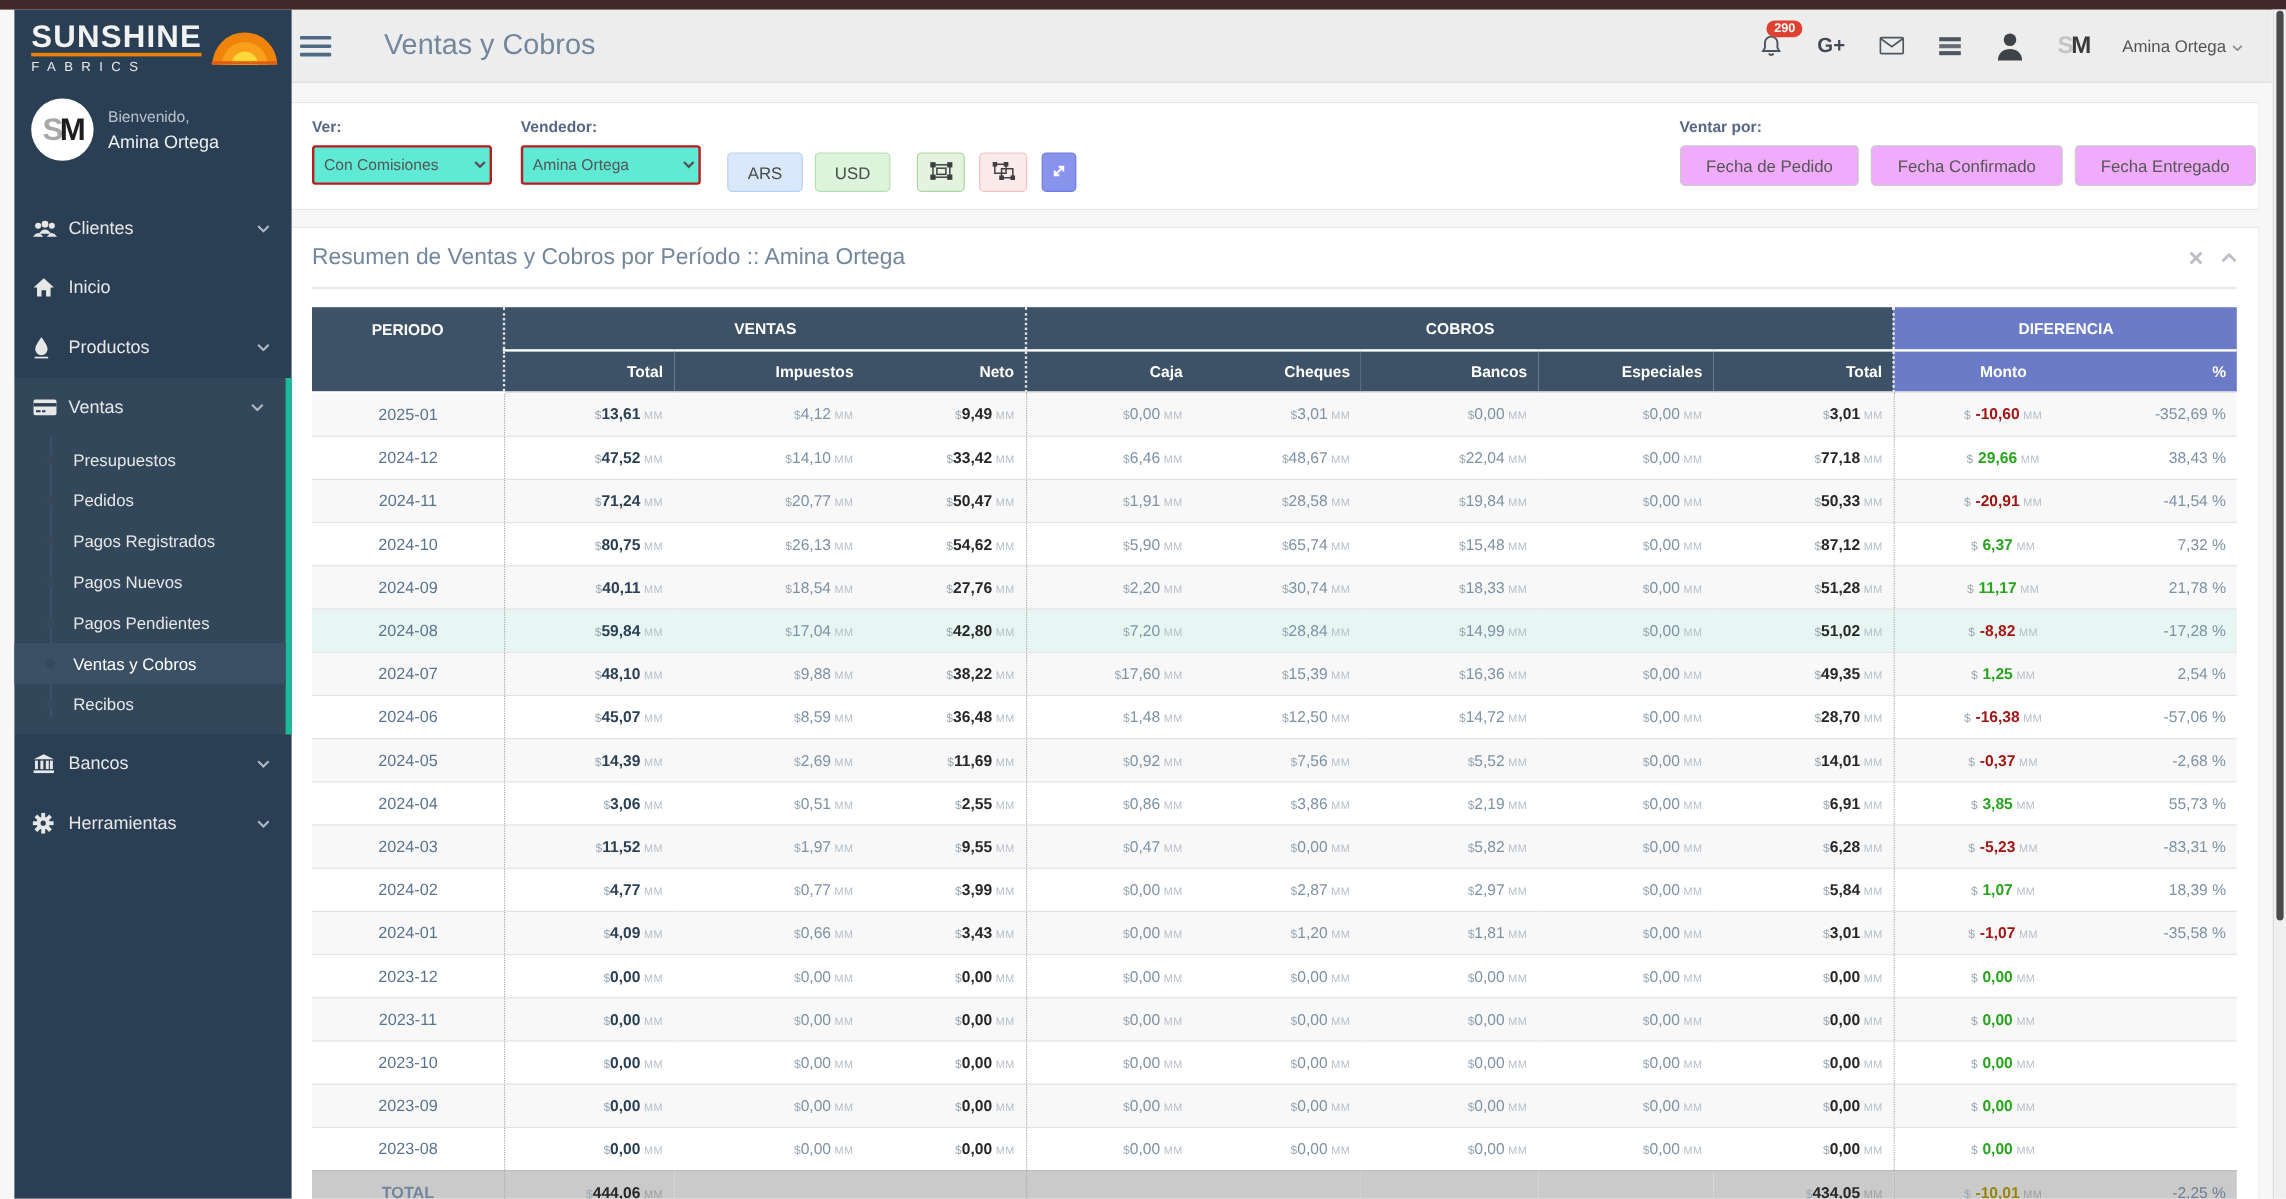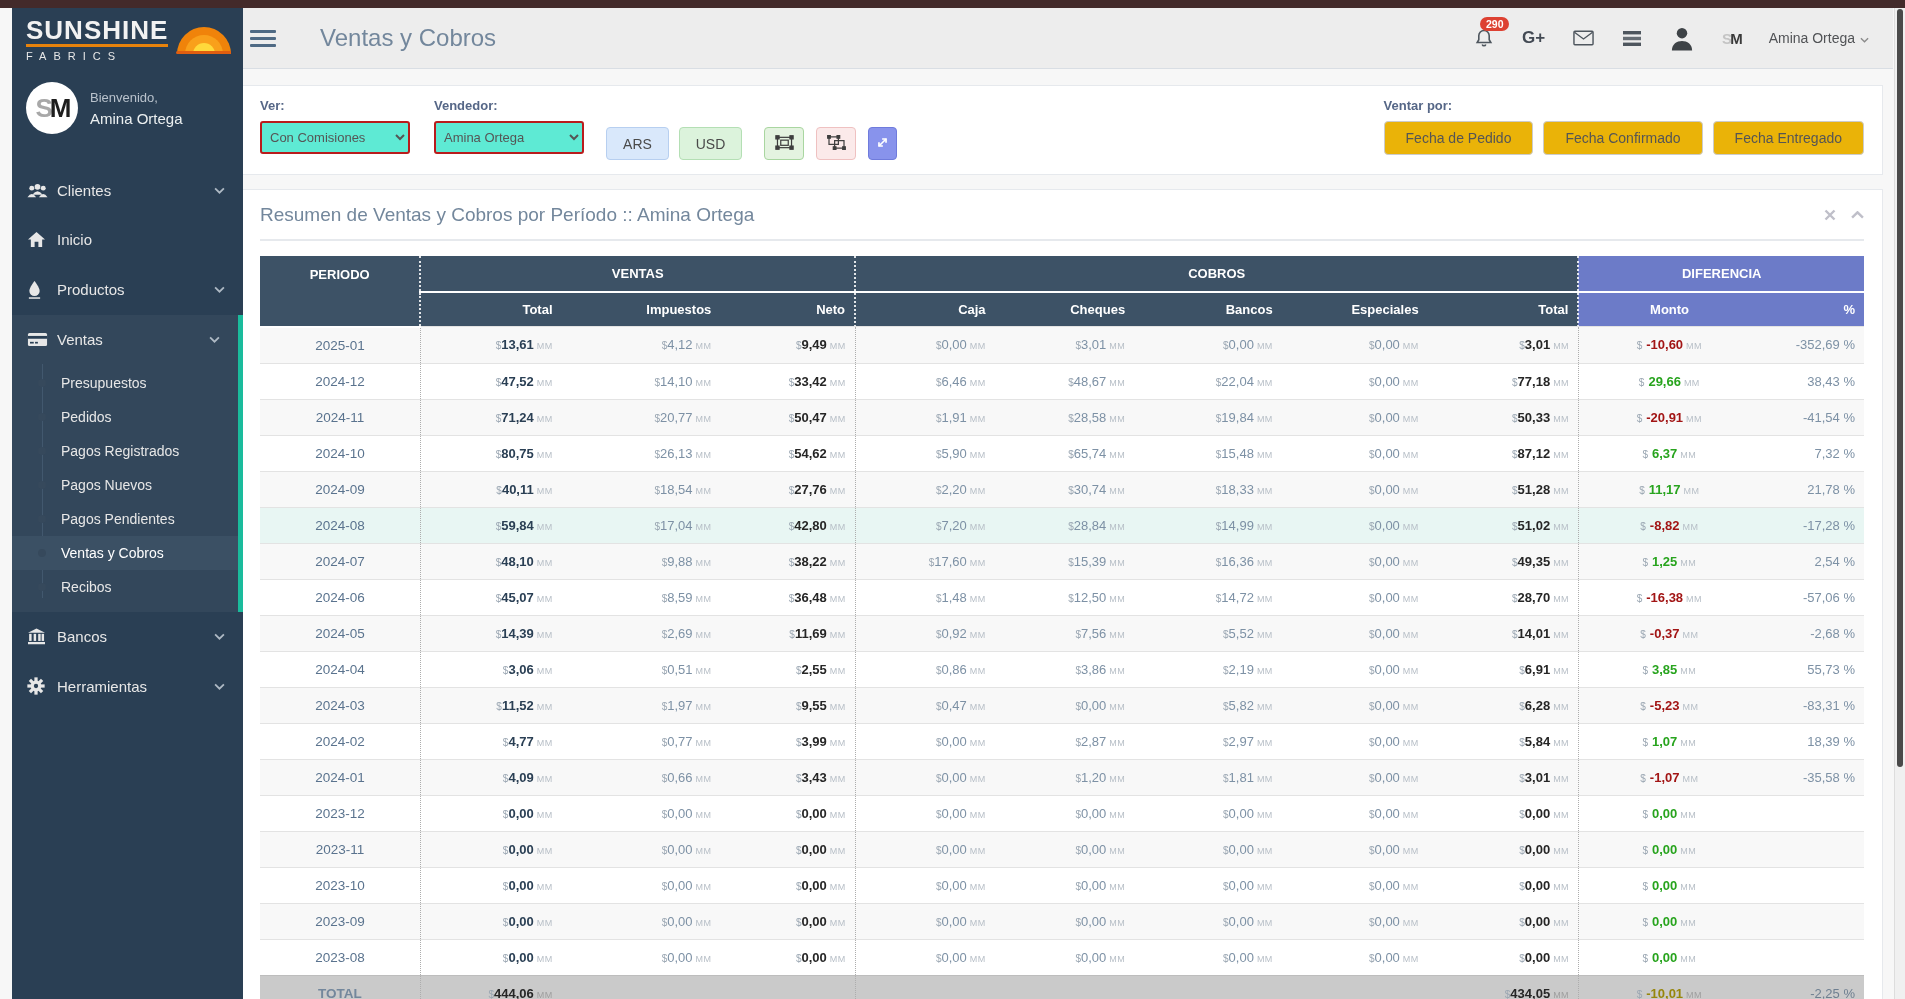--- a/index.html
+++ b/index.html
@@ -49,34 +49,34 @@
 
   
   .topnav{position:absolute;left:231px;right:12px;top:8px;height:61px;background:#EDEDED;border-bottom:1px solid #D9DEE4;display:flex;align-items:center;z-index:10;}
   .hamburger{margin-left:19px;width:26px;cursor:pointer;}
   .hamburger span{display:block;height:3px;background:#4F6A84;margin:4px 0;border-radius:1px;}
   .page-title{margin-left:44px;font-size:24px;color:#73879C;}
   .nav-icons{margin-left:auto;display:flex;align-items:center;gap:28px;padding-right:24px;}
   .nav-ic{position:relative;color:#4E565E;display:flex;align-items:center;cursor:pointer;}
   .badge{position:absolute;top:-11px;left:6px;background:var(--badge);color:#FFF;font-size:10.5px;font-weight:bold;padding:2px 6px;border-radius:9px;line-height:1;}
   .gplus{font-size:17px;font-weight:bold;color:#434A54;}
-  .mini-logo{font-size:15px;font-weight:bold;letter-spacing:-2px;}
+  .mini-logo{font-size:20px;font-weight:bold;letter-spacing:-2px;}
   .mini-logo .a-s{color:#C4C4C4;} .mini-logo .a-m{color:#3A3A3A;}
   .user-name{font-size:14px;color:#515356;display:flex;align-items:center;gap:5px;cursor:pointer;}
 
   
   .content{position:absolute;left:231px;top:69px;right:12px;bottom:0;padding:16px 10px 0 10px;overflow:hidden;}
   .panel{background:#FFF;border:1px solid #E6E9ED;}
 
-  .toolbar{display:flex;align-items:flex-start;padding:12px 18px 14px 18px;}
+  .toolbar{display:flex;align-items:flex-start;padding:12px 2px 14px 18px;}
   .fgroup{display:flex;flex-direction:column;}
   .flabel{font-size:13px;font-weight:bold;color:#566787;margin-bottom:8px;}
   .fselect{width:150px;height:33px;border:2px solid #b91c1c;border-radius:3px;background:#5eead4;color:#555;font-size:13px;padding:0 4px;font-family:inherit;}
   .btn-row{display:flex;align-items:center;gap:12px;margin-top:29px;}
-  .btn{height:33px;border-radius:4px;border:1px solid #CCC;background:#eab308;color:#4A4A4A;font-size:14px;display:flex;align-items:center;justify-content:center;cursor:pointer;font-family:inherit;}
+  .btn{height:33px;border-radius:4px;border:1px solid #CCC;background:#f0abfc;color:#4A4A4A;font-size:14px;display:flex;align-items:center;justify-content:center;cursor:pointer;font-family:inherit;}
   .btn-ars{width:63px;background:#D9E8FB;border-color:#B7CFF0;}
   .btn-usd{width:63px;background:#DCF3DC;border-color:#B4DFB4;margin-left:10px;}
   .btn-group-ic{width:40px;background:#E4F3E0;border-color:#A9D6A0;margin-left:22px;}
   .btn-ungroup-ic{width:40px;background:#FBEAEA;border-color:#EFC1C1;}
   .btn-expand{width:29px;background:#8893EC;border-color:#6F7BDC;}
   .ventar{margin-left:auto;display:flex;flex-direction:column;}
   .date-btns{display:flex;gap:10px;}
   .btn-date{padding:0 21px;height:34px;border-color:#CBCBCB;color:#555;}
 
   .results{margin-top:14px;padding:14px 18px;min-height:842px;}

